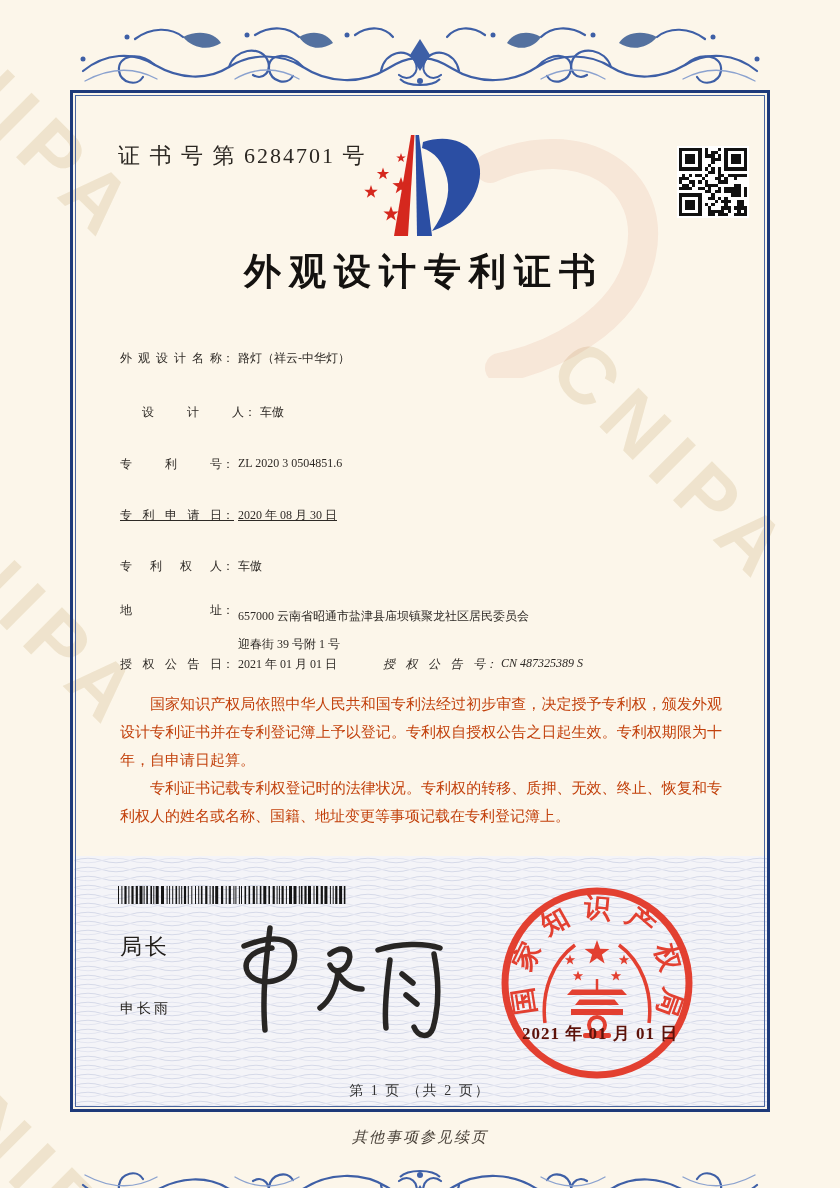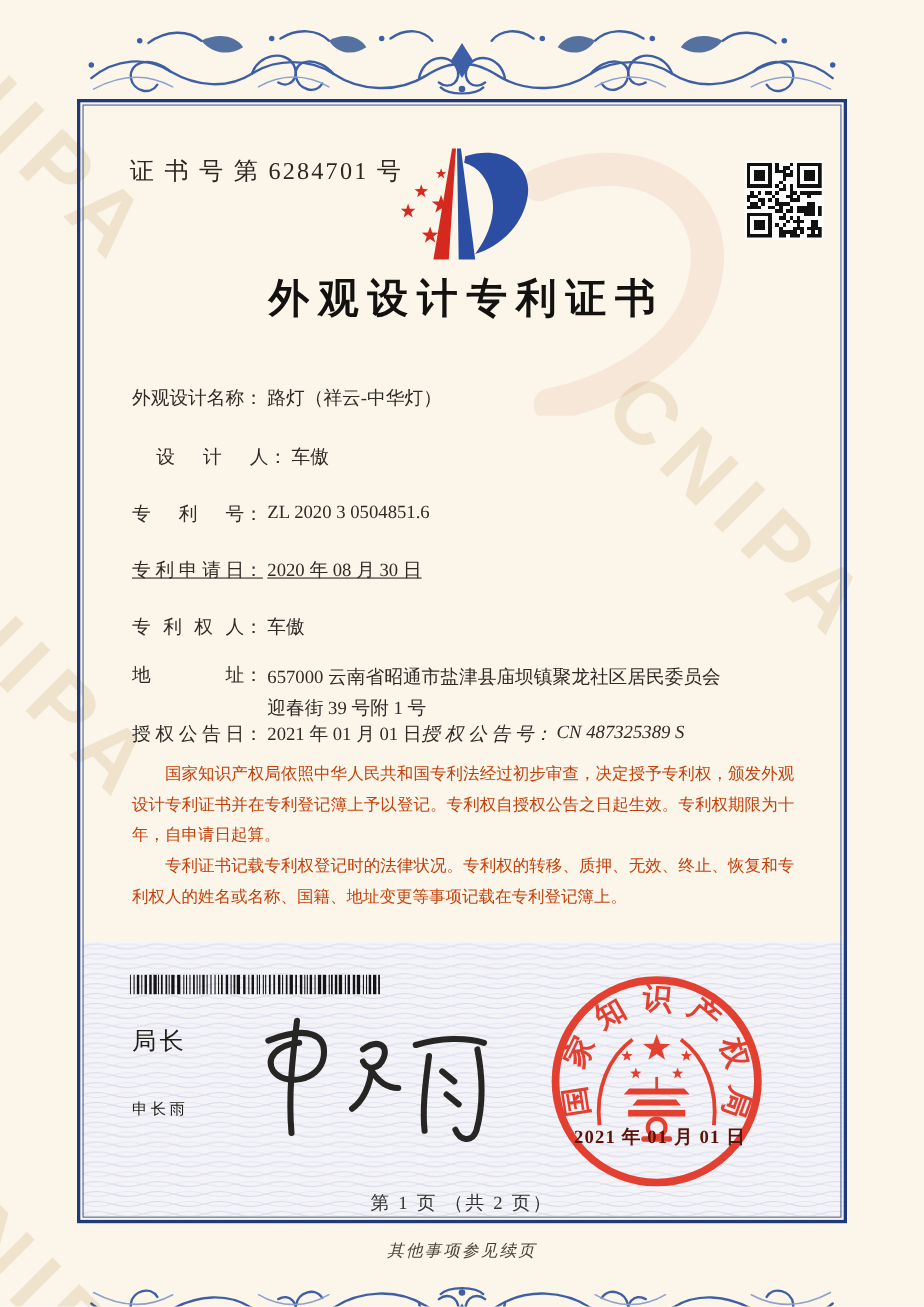--- a/index.html
+++ b/index.html
@@ -35,21 +35,21 @@
   
   .cert-no{position:absolute; left:118px; top:141px; font-size:22px; letter-spacing:2px; color:#2b2722;}
   .logo{position:absolute; left:345px; top:130px; width:145px; height:114px;}
   .logo-wm{position:absolute; left:430px; top:128px; width:260px; height:250px; pointer-events:none;}
   .qr{position:absolute; left:677px; top:146px; width:68px; height:68px; background:#fff; padding:2px;}
   .title{
     position:absolute; left:70px; top:247px; width:700px; text-align:center;
     font-size:37px; font-weight:700; letter-spacing:8px; text-indent:8px; color:#141210;
   }
   
-  .row{position:absolute; left:120px; width:604px; font-size:17px; display:flex; align-items:flex-start;}
+  .row{position:absolute; left:120px; width:604px; font-size:12px; display:flex; align-items:flex-start;}
   .lbl{display:inline-block; width:102px; text-align:justify; text-align-last:justify; flex:none;}
   .colon{flex:none; margin-right:4px;}
   .val{flex:1;}
   .prewrap{white-space:pre-line; line-height:28px;}
   .r1{top:350px;} .r2{top:404px;margin-left:22px;} .r3{top:456px;} .r4{top:507px;text-decoration:underline;}
   .r5{top:558px;} .r6{top:602px;} .r7{top:656px;}
   .grant-right{position:absolute; left:263px; top:0; display:flex; align-items:flex-start;font-style:italic;}
   .grant-grp{position:relative; display:flex; align-items:flex-start; width:100%;}
   
   .body-text{
@@ -62,21 +62,21 @@
   .signer-title{position:absolute; left:120px; top:932px; font-size:22px; letter-spacing:3px; color:#23201c;}
   .signer-name{position:absolute; left:120px; top:1000px; font-size:14px; letter-spacing:3px; color:#23201c;}
   .signature{position:absolute; left:210px; top:910px; width:250px; height:140px;}
   .seal{position:absolute; left:497px; top:883px; width:200px; height:200px; opacity:.93;}
   .seal-date{
     position:absolute; left:505px; top:1022px; width:190px; text-align:center;
     font-size:17px; font-weight:700; letter-spacing:1px; color:#5c120a;
   }
   .page-info{
     position:absolute; left:70px; top:1082px; width:700px; text-align:center;
-    font-size:17px; letter-spacing:2px; color:#333;
+    font-size:14px; letter-spacing:2px; color:#333;
   }
   .cont-note{
     position:absolute; left:0; top:1128px; width:840px; text-align:center;
     font-size:15px; font-style:italic; letter-spacing:2px; color:#4a423a;
   }
 </style>
 </head>
 <body>
 
 <div class="page">

